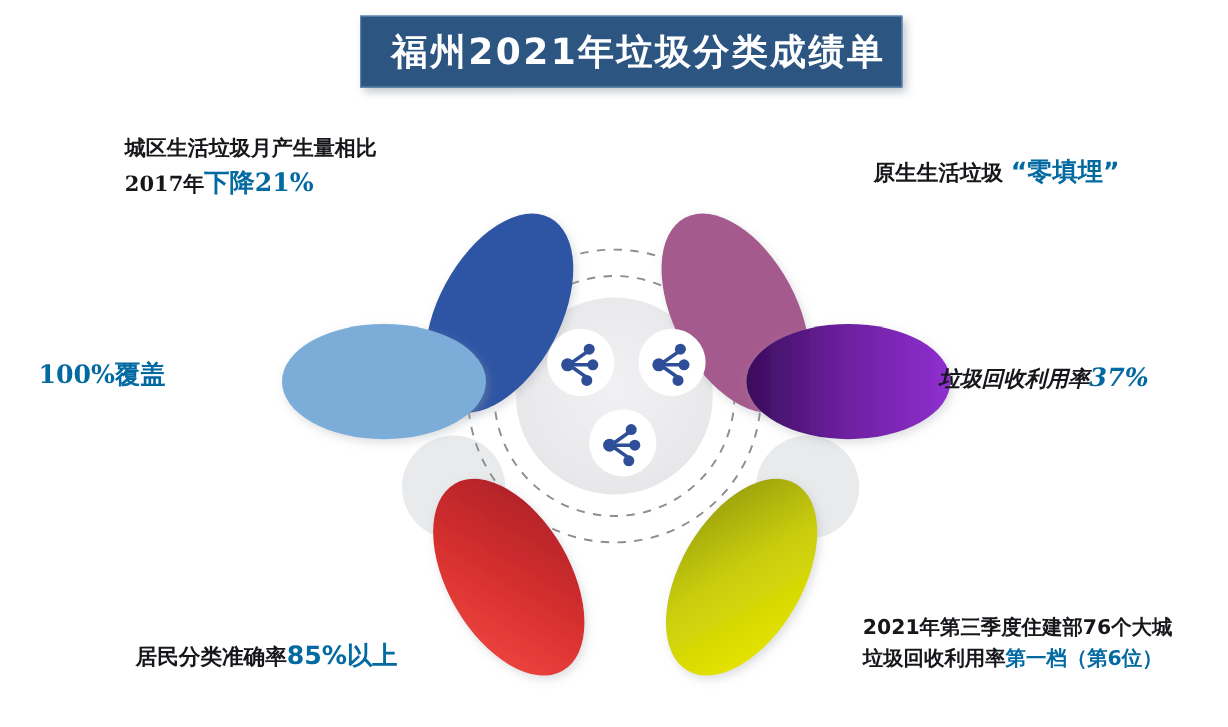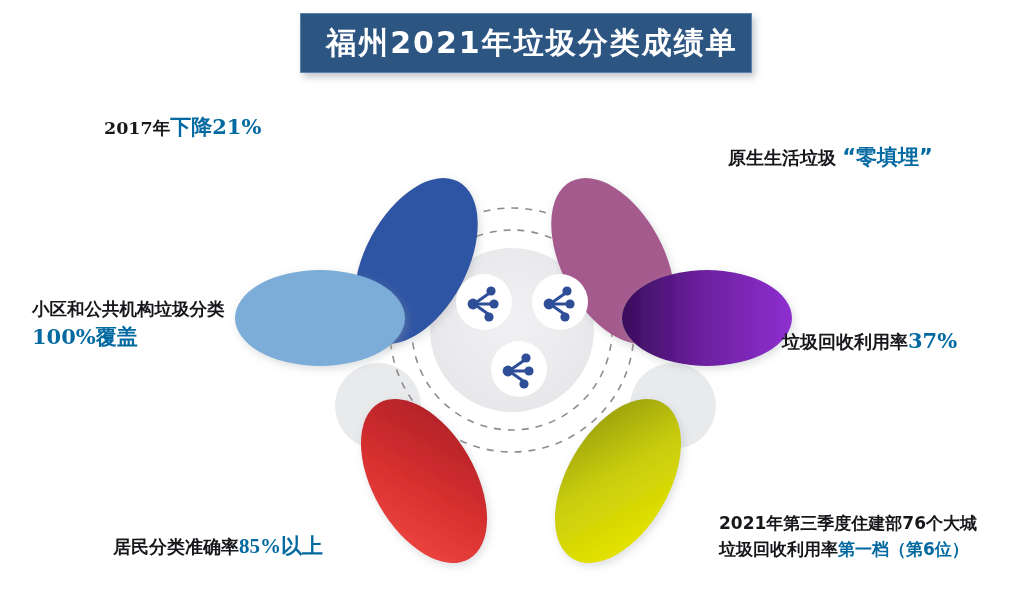--- a/index.html
+++ b/index.html
@@ -65,24 +65,24 @@
   }
   .callout .big {
     font-size: 21px;
   }
   .callout .num {
     font-family: "DejaVu Serif", "Liberation Serif", serif;
     font-weight: bold;
   }
 
   #callout-reduction   { left: 104px; top: 112px; }
-  #callout-landfill    { left: 728px; top: 142px; font-size: 18px; }
+  #callout-landfill    { left: 728px; top: 128px; font-size: 18px; }
   #callout-coverage    { left: 32px;  top: 297px; }
-  #callout-recycle     { left: 782px; top: 326px; font-size: 18px; }
-  #callout-accuracy    { left: 113px; top: 531px; font-size: 18px; font-family: Liberation Serif, serif; }
+  #callout-recycle     { left: 782px; top: 300px; font-size: 18px; font-style: italic; }
+  #callout-accuracy    { left: 113px; top: 531px; font-size: 18px; }
   #callout-ranking     { left: 719px; top: 511px; font-size: 17px; line-height: 1.5; }
 </style>
 </head>
 <body>
 
 <div id="title-banner">
   <span id="title-text">福州2021年垃圾分类成绩单</span>
 </div>
 
 <div id="graphic">
@@ -188,31 +188,31 @@
         <circle cx="508" cy="293" r="5.4" stroke="none"></circle>
         <circle cx="529" cy="293" r="4.6" stroke="none"></circle>
         <circle cx="526" cy="280" r="4.6" stroke="none"></circle>
         <circle cx="524" cy="306" r="4.6" stroke="none"></circle>
       </g>
     </g>
   </svg>
 </div>
 
 <div class="callout" id="callout-reduction">
+  <div>城区生活垃圾月产生量相比</div>
   <div>
     <span class="num">2017年</span><span class="hl big num">下降21%</span>
   </div>
 </div>
 
 <div class="callout" id="callout-landfill">
   <span>原生生活垃圾 </span><span class="hl big">“零填埋”</span>
 </div>
 
 <div class="callout" id="callout-coverage">
-  <div>小区和公共机构垃圾分类</div>
   <div class="hl big num">100%覆盖</div>
 </div>
 
 <div class="callout" id="callout-recycle">
   <span>垃圾回收利用率</span><span class="hl big num">37%</span>
 </div>
 
 <div class="callout" id="callout-accuracy">
   <span>居民分类准确率</span><span class="hl big">85%以上</span>
 </div>

